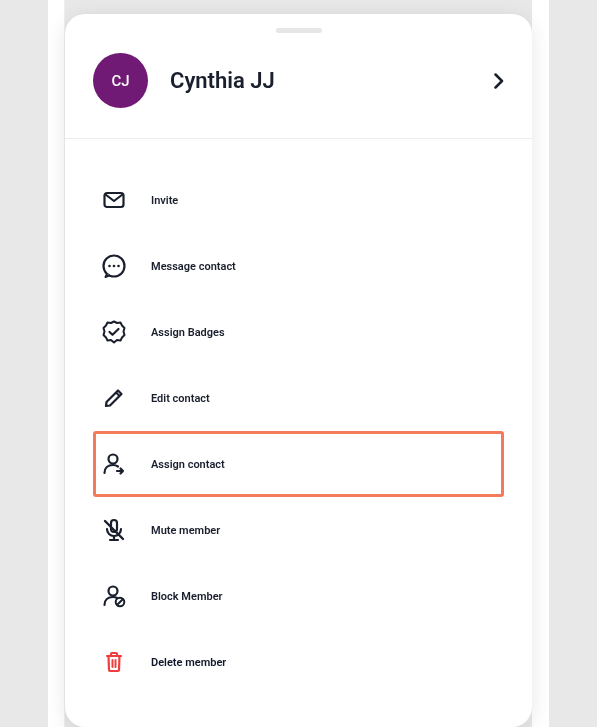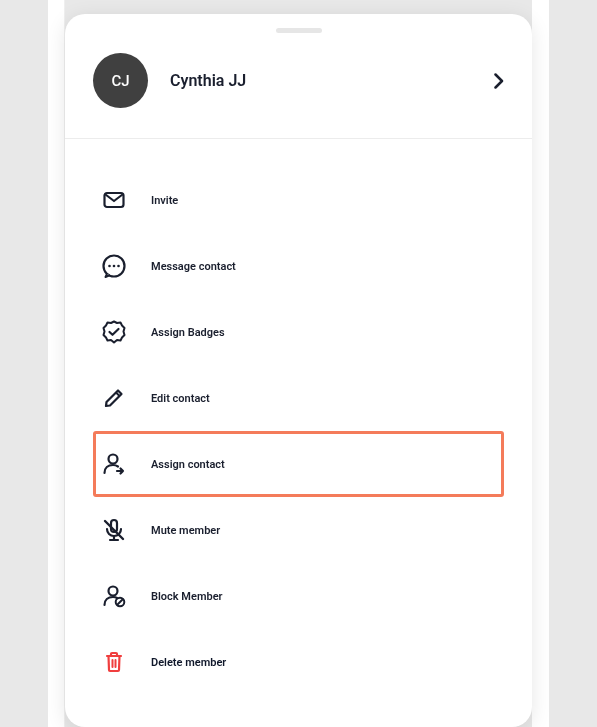--- a/index.html
+++ b/index.html
@@ -49,32 +49,32 @@
     .profile-header {
       display: flex;
       align-items: center;
       padding: 20px 28px 30px 28px;
       border-bottom: 1px solid #ececec;
     }
     .avatar {
       width: 55px;
       height: 55px;
       border-radius: 50%;
-      background: #404040;
+      background: #701a75;
       color: #ffffff;
       display: flex;
       align-items: center;
       justify-content: center;
       font-size: 15px;
       font-weight: 500;
       flex-shrink: 0;
     }
     .profile-name {
       margin-left: 22px;
-      font-size: 16px;
+      font-size: 22px;
       font-weight: 600;
       color: #1a1f2e;
       flex: 1;
     }
     .chevron {
       color: #1a1f2e;
       display: flex;
       align-items: center;
     }
     .menu-list {

